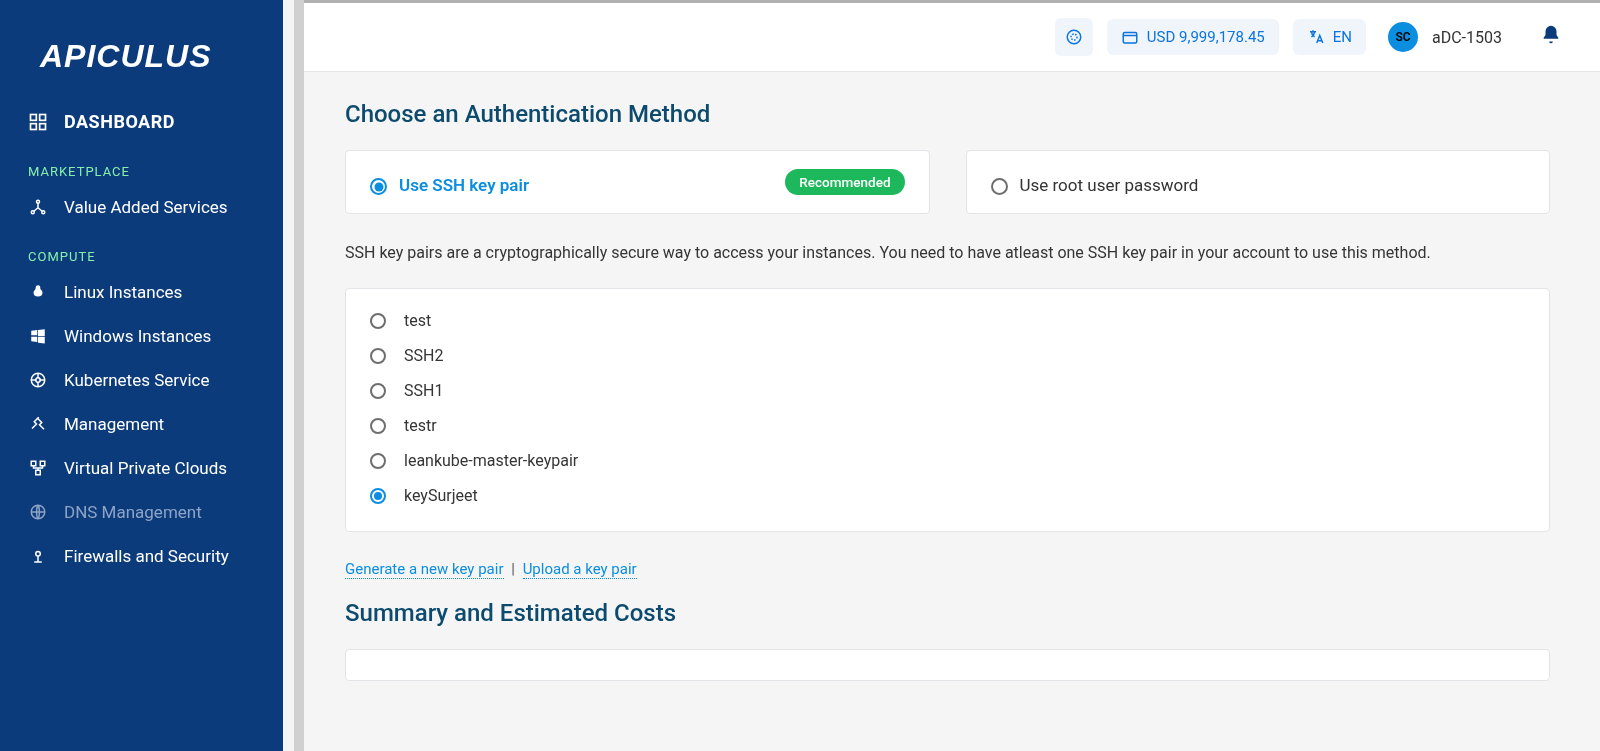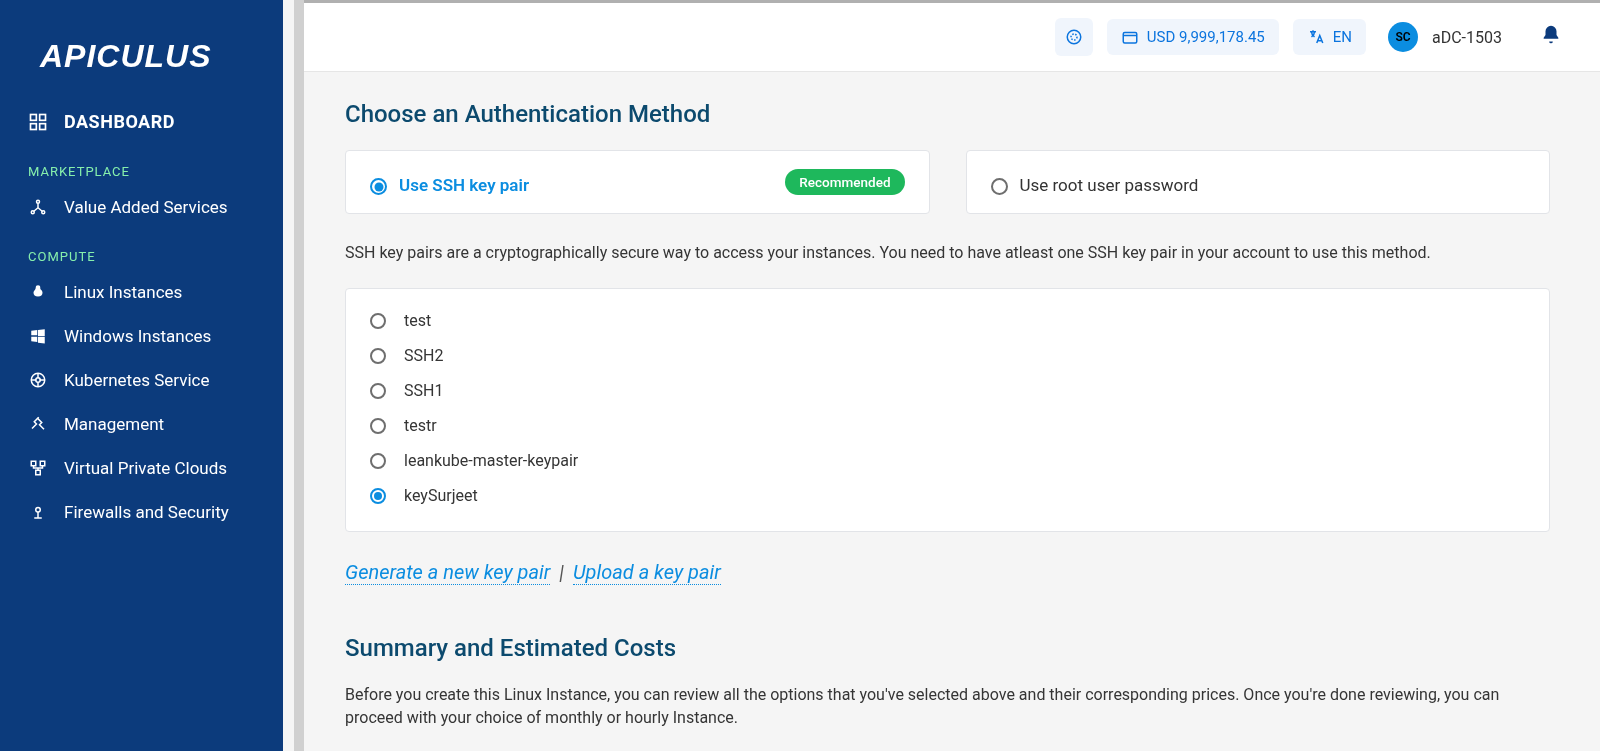--- a/index.html
+++ b/index.html
@@ -137,21 +137,21 @@
   }
   .key-row .kr {
     width:16px; height:16px; border-radius:50%;
     border:2px solid #6e6e6e; position:relative; flex-shrink:0;
   }
   .key-row.sel .kr { border-color:#0b8de0; }
   .key-row.sel .kr::after {
     content:""; width:8px; height:8px; background:#0b8de0; border-radius:50%;
     position:absolute; top:50%; left:50%; transform:translate(-50%,-50%);
   }
-  .link-row { font-size:20px; margin-bottom:50px;font-style:italic; }
+  .link-row { font-size:15px; margin-bottom:21px; }
   .link { color:#0b8de0; border-bottom:1px dotted #0b8de0; cursor:pointer; }
   .sep { color:#555; margin:0 4px; }
   .summary-box {
     background:#fff; border:1px solid #e2e4e8; border-radius:4px;
     padding:30px 36px 0; margin-top:8px;
   }
   
   .main-inner { height:100%; }
 </style>
 </head>
@@ -227,20 +227,29 @@
     <div class="nav-item">
       <span class="ic">
         <svg viewBox="0 0 24 24" width="18" height="18" fill="none" stroke="#fff" stroke-width="2">
             <rect x="3" y="3" width="6" height="6"></rect>
             <rect x="15" y="3" width="6" height="6"></rect>
             <rect x="9" y="15" width="6" height="6"></rect>
             <path d="M6 9v3h12V9M12 12v3"></path>
           </svg>
       </span>
       <span>Virtual Private Clouds</span>
+    </div>
+    <div class="nav-item dim">
+      <span class="ic">
+        <svg viewBox="0 0 24 24" width="18" height="18" fill="none" stroke="#8da4c6" stroke-width="2">
+            <circle cx="12" cy="12" r="9"></circle>
+            <path d="M3 12h18M12 3c2.5 3 2.5 15 0 18M12 3c-2.5 3-2.5 15 0 18"></path>
+          </svg>
+      </span>
+      <span>DNS Management</span>
     </div>
     <div class="nav-item">
       <span class="ic">
         <svg viewBox="0 0 24 24" width="18" height="18" fill="none" stroke="#fff" stroke-width="2">
             <circle cx="12" cy="9" r="3"></circle>
             <path d="M12 12v8m-5 0h10"></path>
           </svg>
       </span>
       <span>Firewalls and Security</span>
     </div>
@@ -325,21 +334,20 @@
             </div>
           </div>
 
       <div class="link-row">
         <span class="link">Generate a new key pair</span>
         <span class="sep">|</span>
         <span class="link">Upload a key pair</span>
       </div>
 
       <h3 class="sec-title">Summary and Estimated Costs</h3>
-      <p class="help-text">Before you create this Linux Instance, you can review all the options that you've selected above and their corresponding prices. Once you're done reviewing, you can proceed with your choice of monthly or hourly Instance.</p>
 
       <div class="summary-box">
         
       </div>
       </div>
     </main>
   </div>
 </div>
 
 </body></html>

